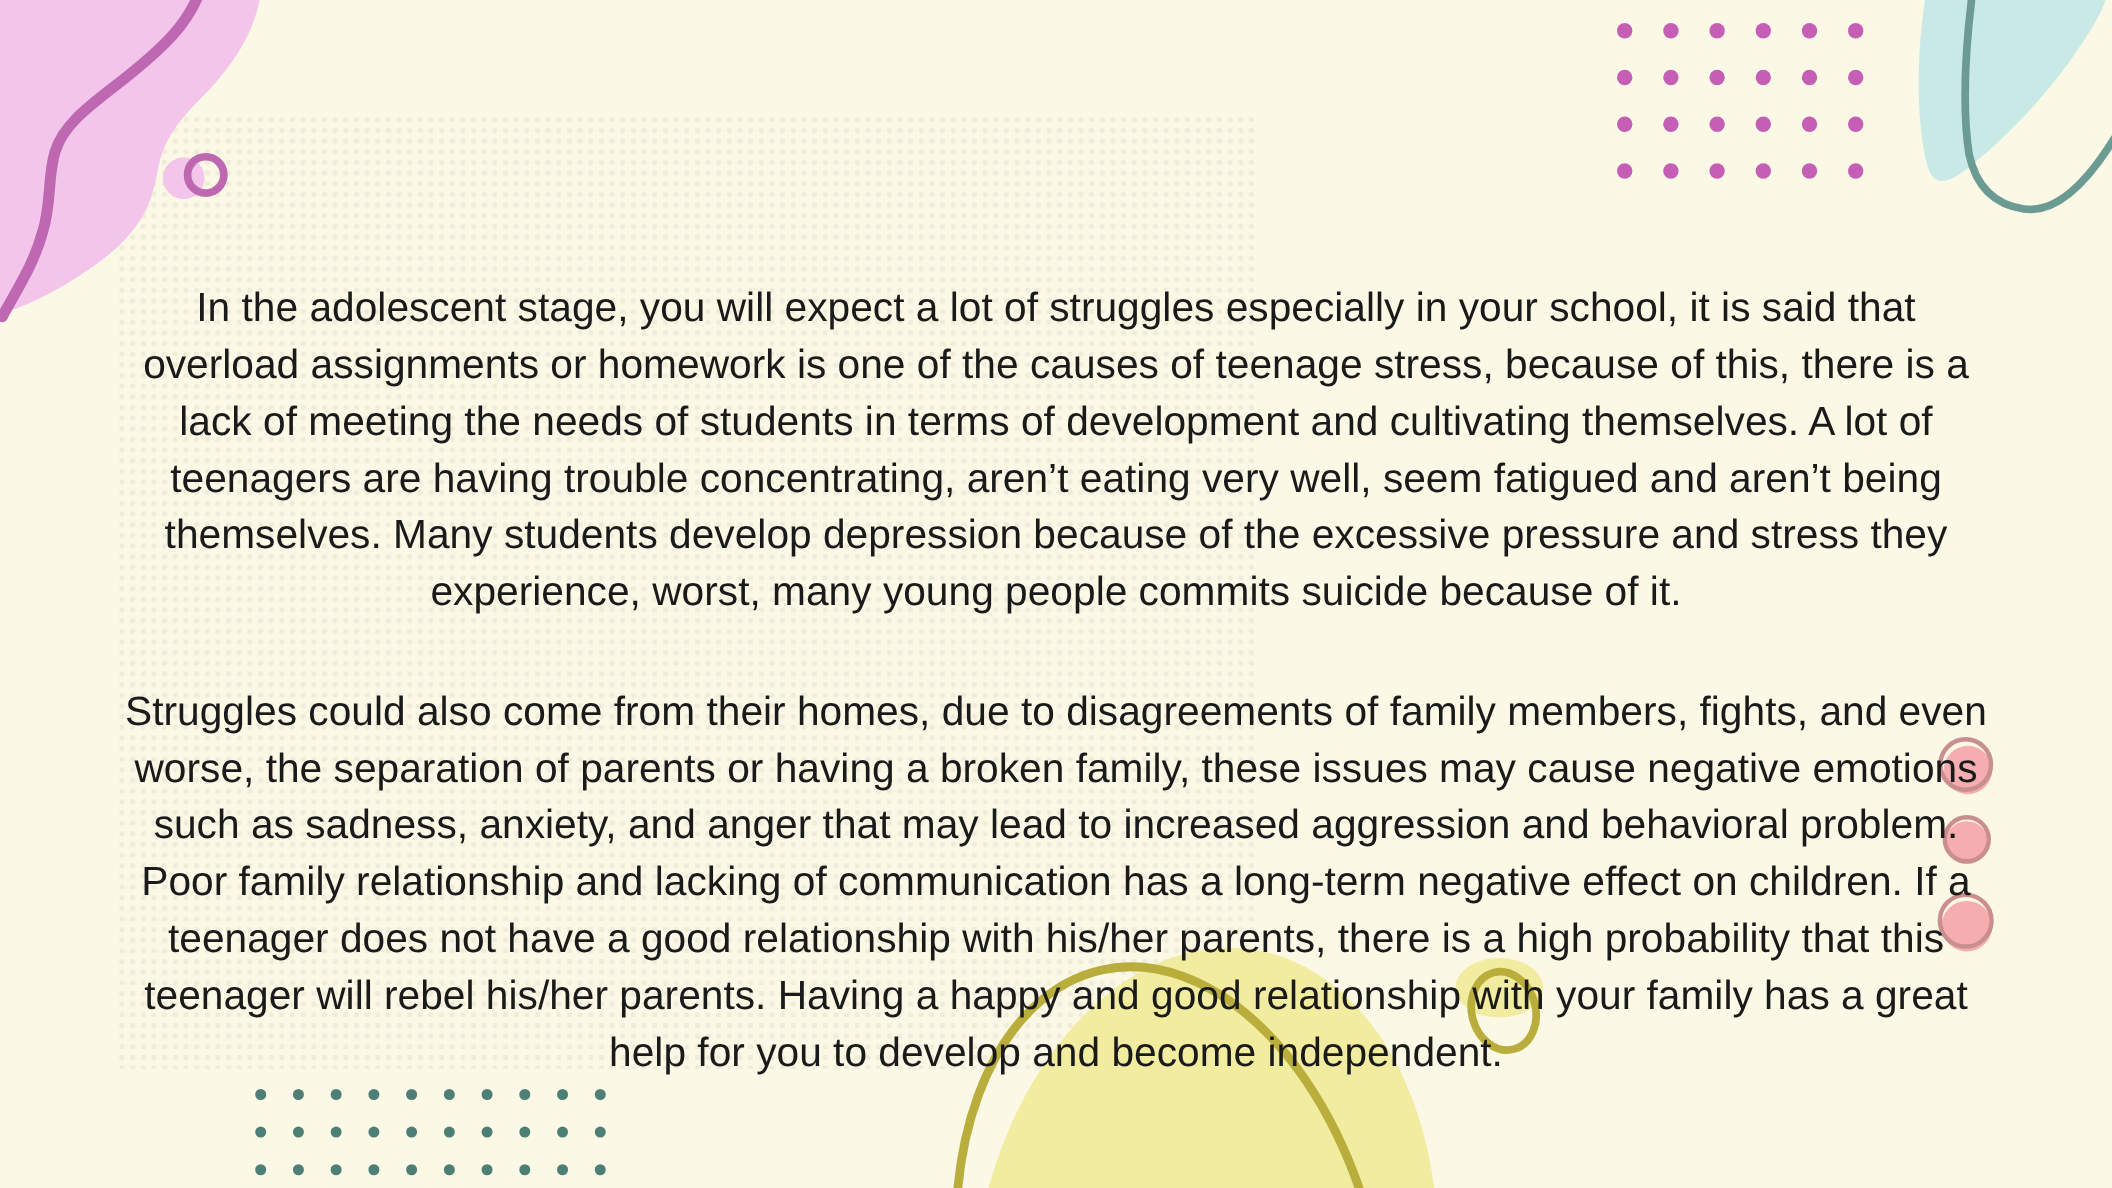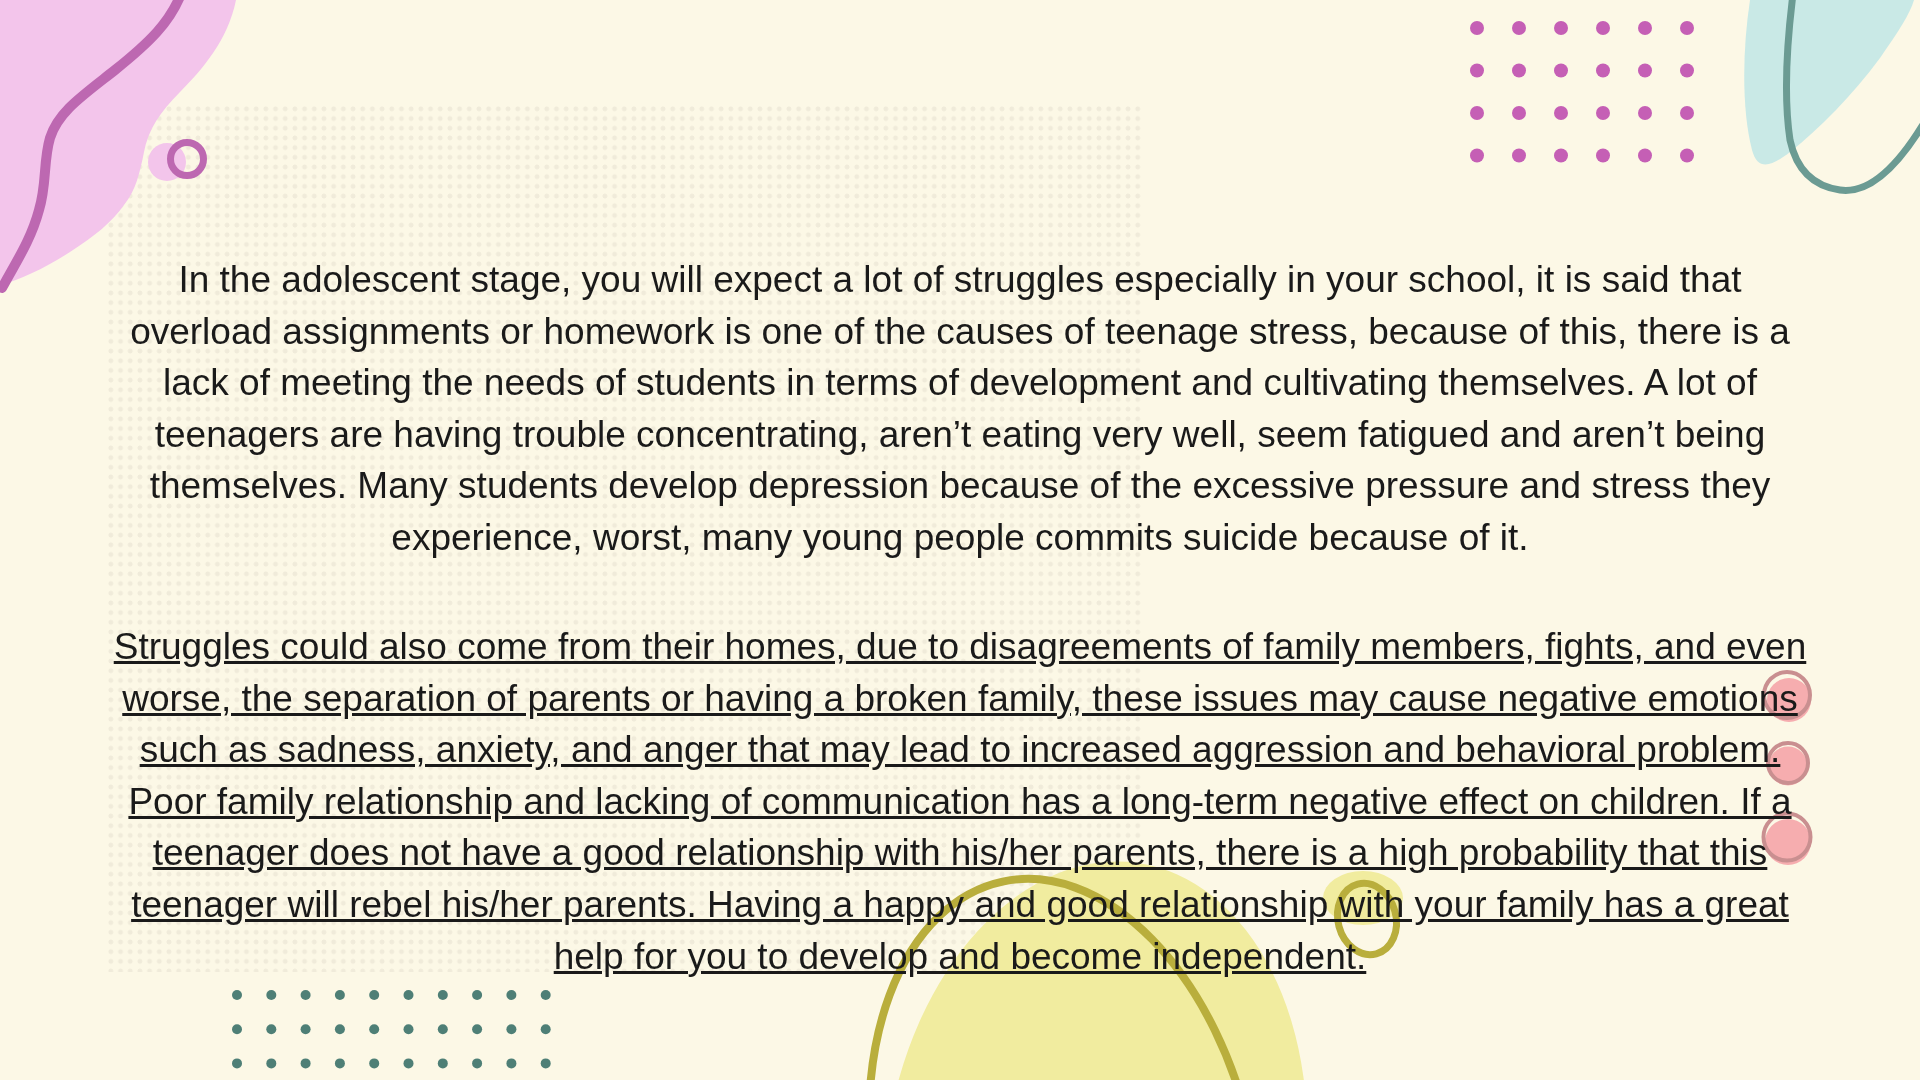--- a/index.html
+++ b/index.html
@@ -132,21 +132,21 @@
     </g>
   </svg>
 
   <p class="para" id="para1" style="color: rgb(26, 26, 26);">In the adolescent stage, you will expect a lot of struggles especially in your school, it is said that
 overload assignments or homework is one of the causes of teenage stress, because of this, there is a
 lack of meeting the needs of students in terms of development and cultivating themselves. A lot of
 teenagers are having trouble concentrating, aren’t eating very well, seem fatigued and aren’t being
 themselves. Many students develop depression because of the excessive pressure and stress they
 experience, worst, many young people commits suicide because of it.</p>
 
-  <p class="para" id="para2" style="color: rgb(26, 26, 26); text-decoration: underline;">Struggles could also come from their homes, due to disagreements of family members, fights, and even
+  <p class="para" id="para2" style="color: rgb(26, 26, 26);">Struggles could also come from their homes, due to disagreements of family members, fights, and even
 worse, the separation of parents or having a broken family, these issues may cause negative emotions
 such as sadness, anxiety, and anger that may lead to increased aggression and behavioral problem.
 Poor family relationship and lacking of communication has a long-term negative effect on children. If a
 teenager does not have a good relationship with his/her parents, there is a high probability that this
 teenager will rebel his/her parents. Having a happy and good relationship with your family has a great
 help for you to develop and become independent.</p>
 
 </div>
 
 </body></html>

